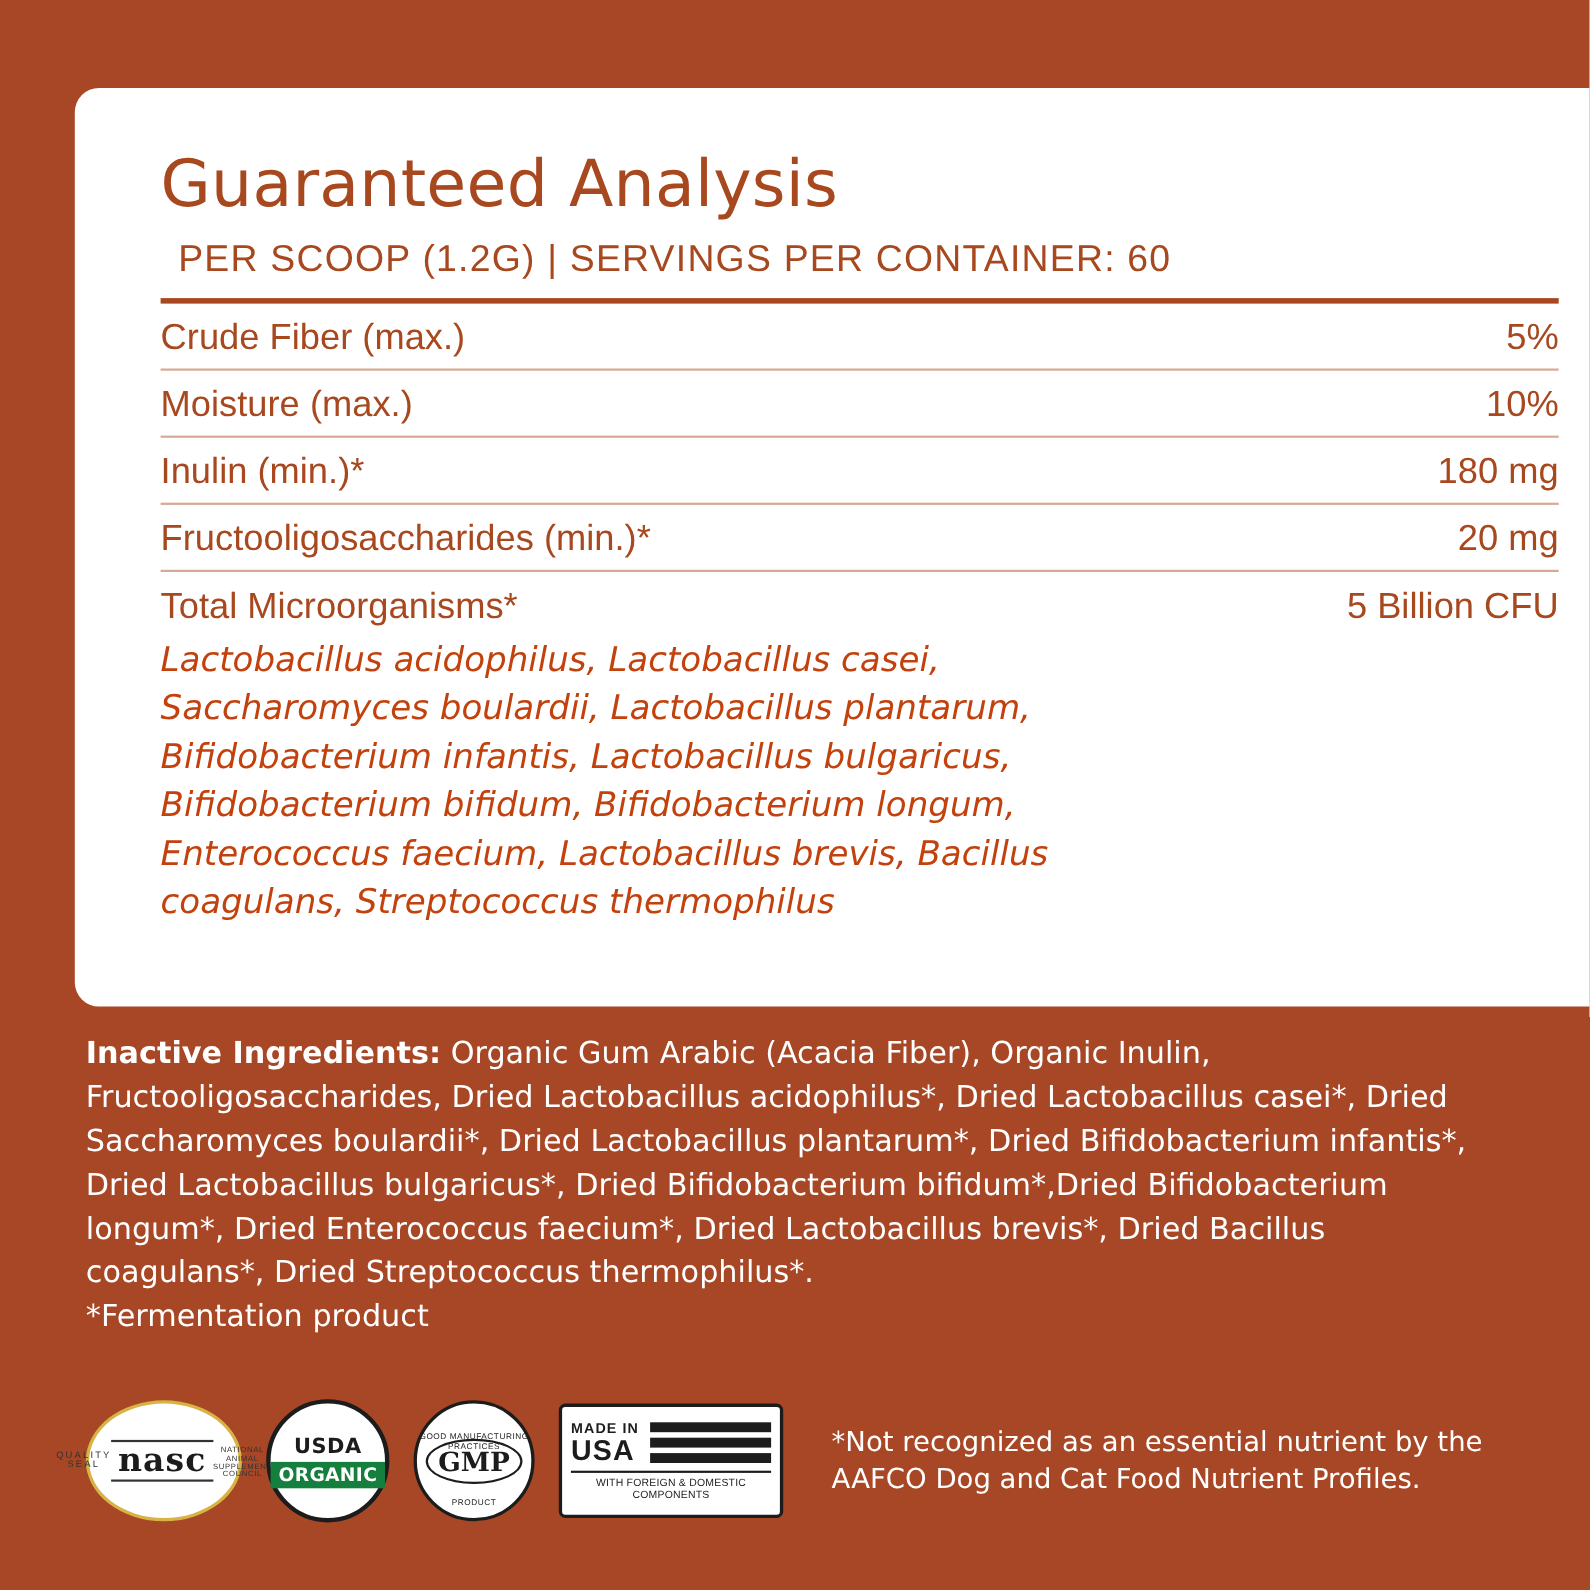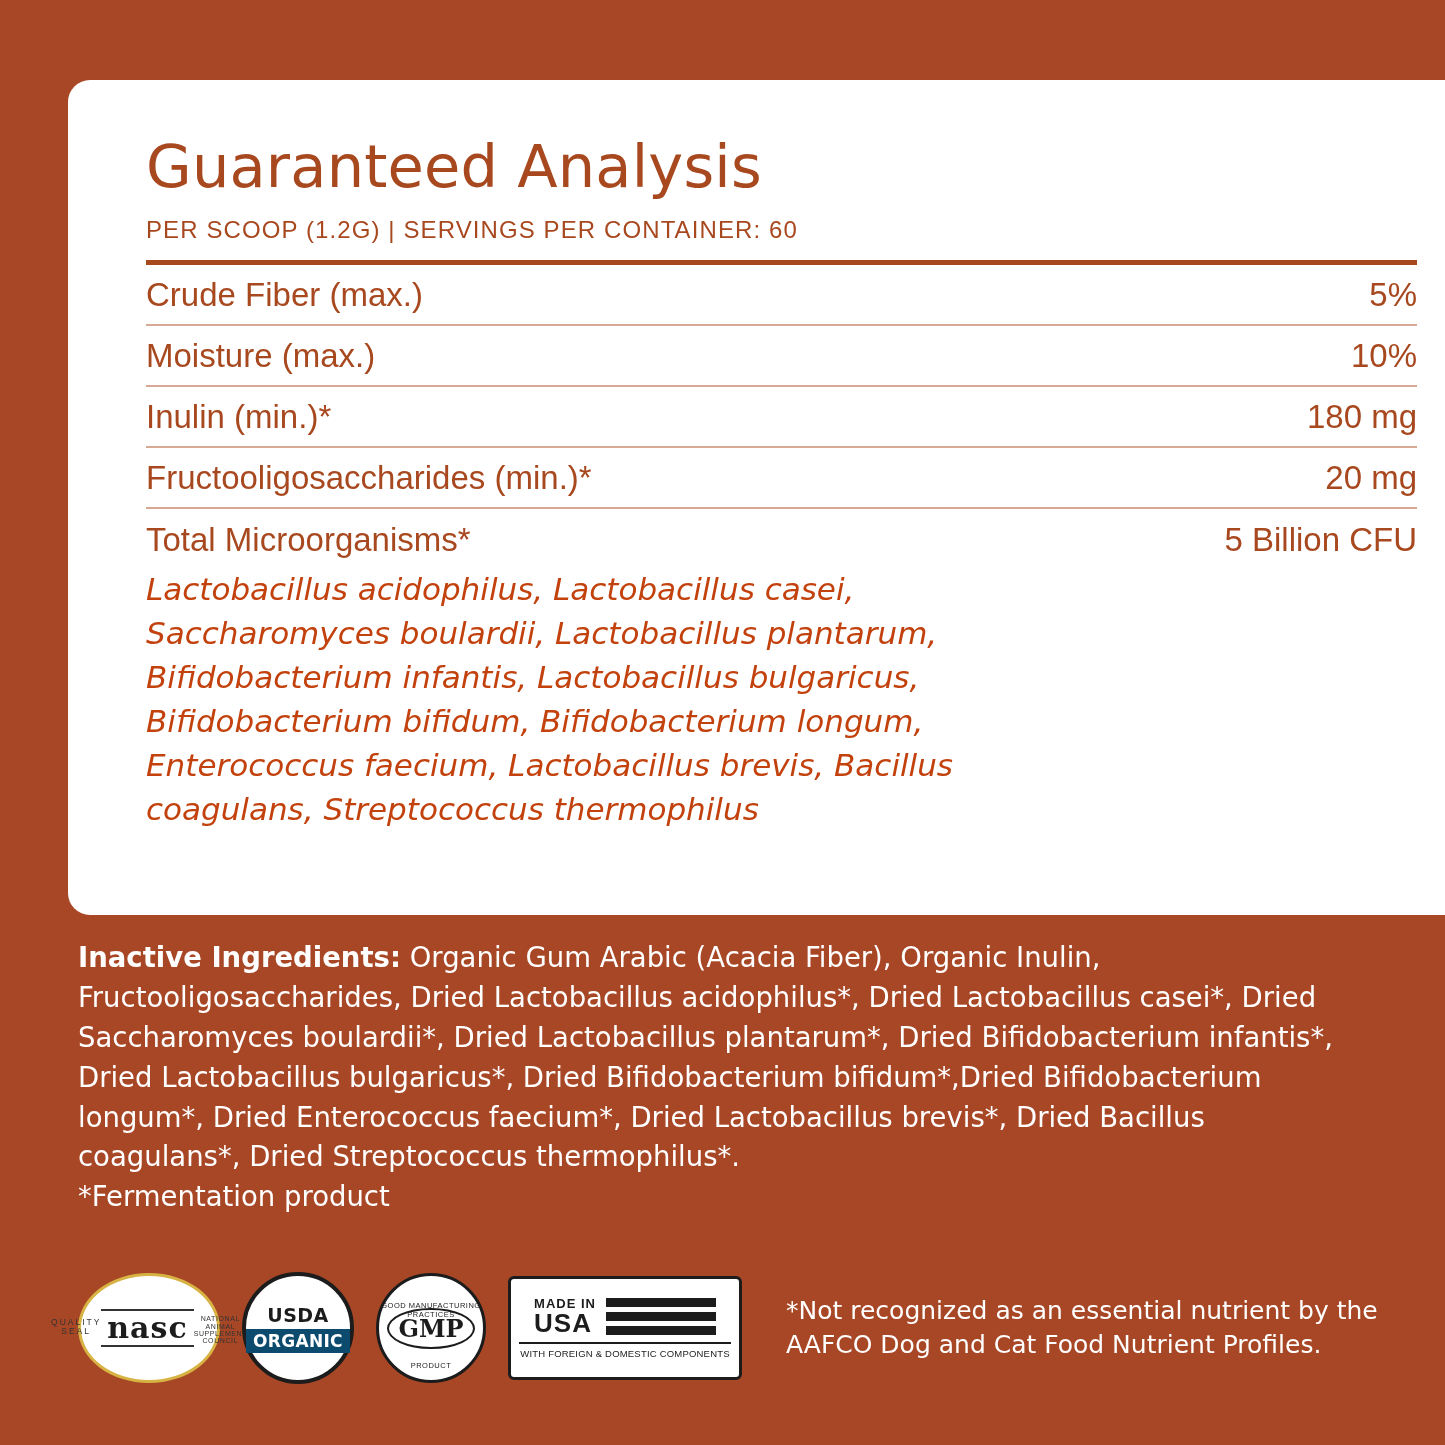--- a/index.html
+++ b/index.html
@@ -36,23 +36,23 @@
     color: #a8481f;
     font-size: 59px;
     font-weight: 400;
     letter-spacing: 0.2px;
     line-height: 1.05;
     margin: 0 0 18px 0;
     font-family: "DejaVu Sans", sans-serif;
   }
   .ga-sub {
     color: #a8481f;
-    font-size: 24px;
+    font-size: 34px;
     letter-spacing: 1.1px;
-    margin: 0 0 16px 0;
+    margin: 0 0 16px 16px;
     font-family: "Liberation Sans", sans-serif;
   }
   .rule-thick {
     height: 5px;
     background: #a8481f;
     width: 100%;
     margin-bottom: 0;
   }
   .rule-thin {
     height: 2px;
@@ -158,21 +158,21 @@
   .seal-usda .u1 {
     font-size: 19px;
     font-weight: 700;
     letter-spacing: 0.5px;
     font-family: "DejaVu Sans", sans-serif;
   }
   .seal-usda .u2 {
     font-size: 17px;
     font-weight: 700;
     letter-spacing: 0.3px;
-    background: #0c4a6e;
+    background: #15803d;
     color: #ffffff;
     padding: 2px 7px;
     margin-top: 3px;
     font-family: "DejaVu Sans", sans-serif;
   }
   .seal-gmp {
     width: 104px;
     height: 104px;
     border-radius: 50%;
     border: 3px solid #1c1c1c;
@@ -198,21 +198,21 @@
   .seal-gmp .g-bot {
     position: absolute;
     bottom: 10px;
     left: 0;
     right: 0;
     font-size: 7.5px;
     letter-spacing: 0.5px;
     color: #222;
   }
   .seal-usa {
-    width: 234px;
+    width: 204px;
     height: 104px;
     border: 3px solid #1c1c1c;
     border-radius: 6px;
     flex-direction: column;
     justify-content: center;
     padding: 4px 8px;
     box-sizing: border-box;
   }
   .usa-inner {
     display: flex;

